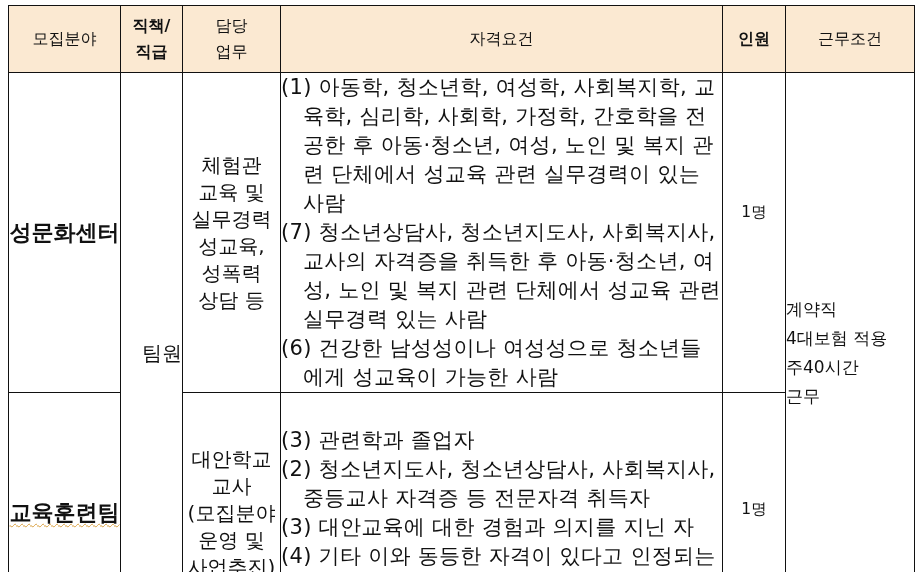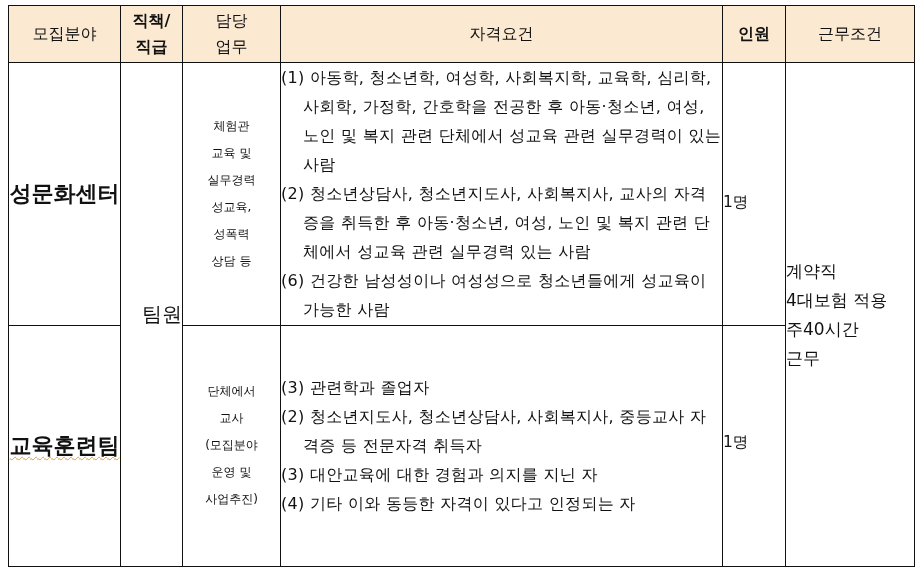--- a/index.html
+++ b/index.html
@@ -10,44 +10,44 @@
     width: 906px; height: 562px;
     border-collapse: collapse; table-layout: fixed;
   }
   table.recruit td, table.recruit th {
     border: 1.5px solid #111; padding: 0; vertical-align: middle;
   }
   th { background: #fbe9d2; font-weight: normal; font-size: 16px; text-align: center; line-height: 26px; }
   th.bold { font-weight: bold; }
   td.field { text-align: center; font-weight: bold; font-size: 22px; }
   td.rank { text-align: right; font-size: 20px; }
-  td.duty { text-align: center; font-size: 12px; line-height: 27px; }
+  td.duty { text-align: center; font-size: 20px; line-height: 27px; }
   td.duty div { white-space: pre-line; }
-  td.quals { font-size: 16px; line-height: 29px; padding: 0 6px 0 6px; }
+  td.quals { font-size: 21px; line-height: 29px; padding: 0 6px 0 6px; }
   .q-item { text-indent: -22px; padding-left: 22px; letter-spacing: 0.3px; }
-  td.count { font-size: 15.5px; }
+  td.count { text-align: center; font-size: 15.5px; }
   td.count.top1 { vertical-align: top; padding-top: 129px; }
   td.count.top2 { vertical-align: top; padding-top: 106px; }
   td.cond { text-align: left; font-size: 17px; line-height: 29px; }
   .spell { text-decoration: underline wavy #d9a040; text-decoration-thickness: 1px; text-underline-offset: 3px; font-family: Liberation Mono, monospace; }
 </style>
 </head>
 <body>
 
 <table class="recruit">
   <colgroup>
     <col style="width:112px">
     <col style="width:62px">
     <col style="width:98px">
     <col style="width:442px">
     <col style="width:63px">
     <col style="width:129px">
   </colgroup>
   <tbody>
-      <tr style="height:57px">
+      <tr style="height:67px">
     <th>모집분야</th>
     <th class="bold">
       <div>직책/</div>
       <div>직급</div>
     </th>
     <th>
       <div>담당</div>
       <div>업무</div>
     </th>
     <th>자격요건</th>
@@ -61,36 +61,36 @@
     <td class="duty">
       <div>체험관</div>
       <div>교육 및</div>
       <div>실무경력</div>
       <div>성교육,</div>
       <div>성폭력</div>
       <div>상담 등</div>
     </td>
     <td class="quals">
       <div class="q-item">(1) 아동학, 청소년학, 여성학, 사회복지학, 교육학, 심리학, 사회학, 가정학, 간호학을 전공한 후 아동·청소년, 여성, 노인 및 복지 관련 단체에서 성교육 관련 실무경력이 있는 사람</div>
-      <div class="q-item">(2) 청소년상담사, 청소년지도사, 사회복지사, 교사의 자격증을 취득한 후 아동·청소년, 여성, 노인 및 복지 관련 단체에서 성교육 관련 실무경력 있는 사람</div>
+      <div class="q-item">(7) 청소년상담사, 청소년지도사, 사회복지사, 교사의 자격증을 취득한 후 아동·청소년, 여성, 노인 및 복지 관련 단체에서 성교육 관련 실무경력 있는 사람</div>
       <div class="q-item">(6) 건강한 남성성이나 여성성으로 청소년들에게 성교육이 가능한 사람</div>
     </td>
     <td class="count top1">1명</td>
     <td class="cond" rowspan="2">
       <div>계약직</div>
       <div>4대보험 적용</div>
       <div>주40시간</div>
       <div>근무</div>
     </td>
   </tr>
 
   <tr style="height:241px">
     <td class="field"><span class="spell">교육훈련팀</span></td>
     <td class="duty">
-      <div>단체에서</div>
+      <div>대안학교</div>
       <div>교사</div>
       <div>(모집분야</div>
       <div>운영 및</div>
       <div>사업추진)</div>
     </td>
     <td class="quals">
       <div class="q-item">(3) 관련학과 졸업자</div>
       <div class="q-item">(2) 청소년지도사, 청소년상담사, 사회복지사, 중등교사 자격증 등 전문자격 취득자</div>
       <div class="q-item">(3) 대안교육에 대한 경험과 의지를 지닌 자</div>
       <div class="q-item">(4) 기타 이와 동등한 자격이 있다고 인정되는 자</div>

